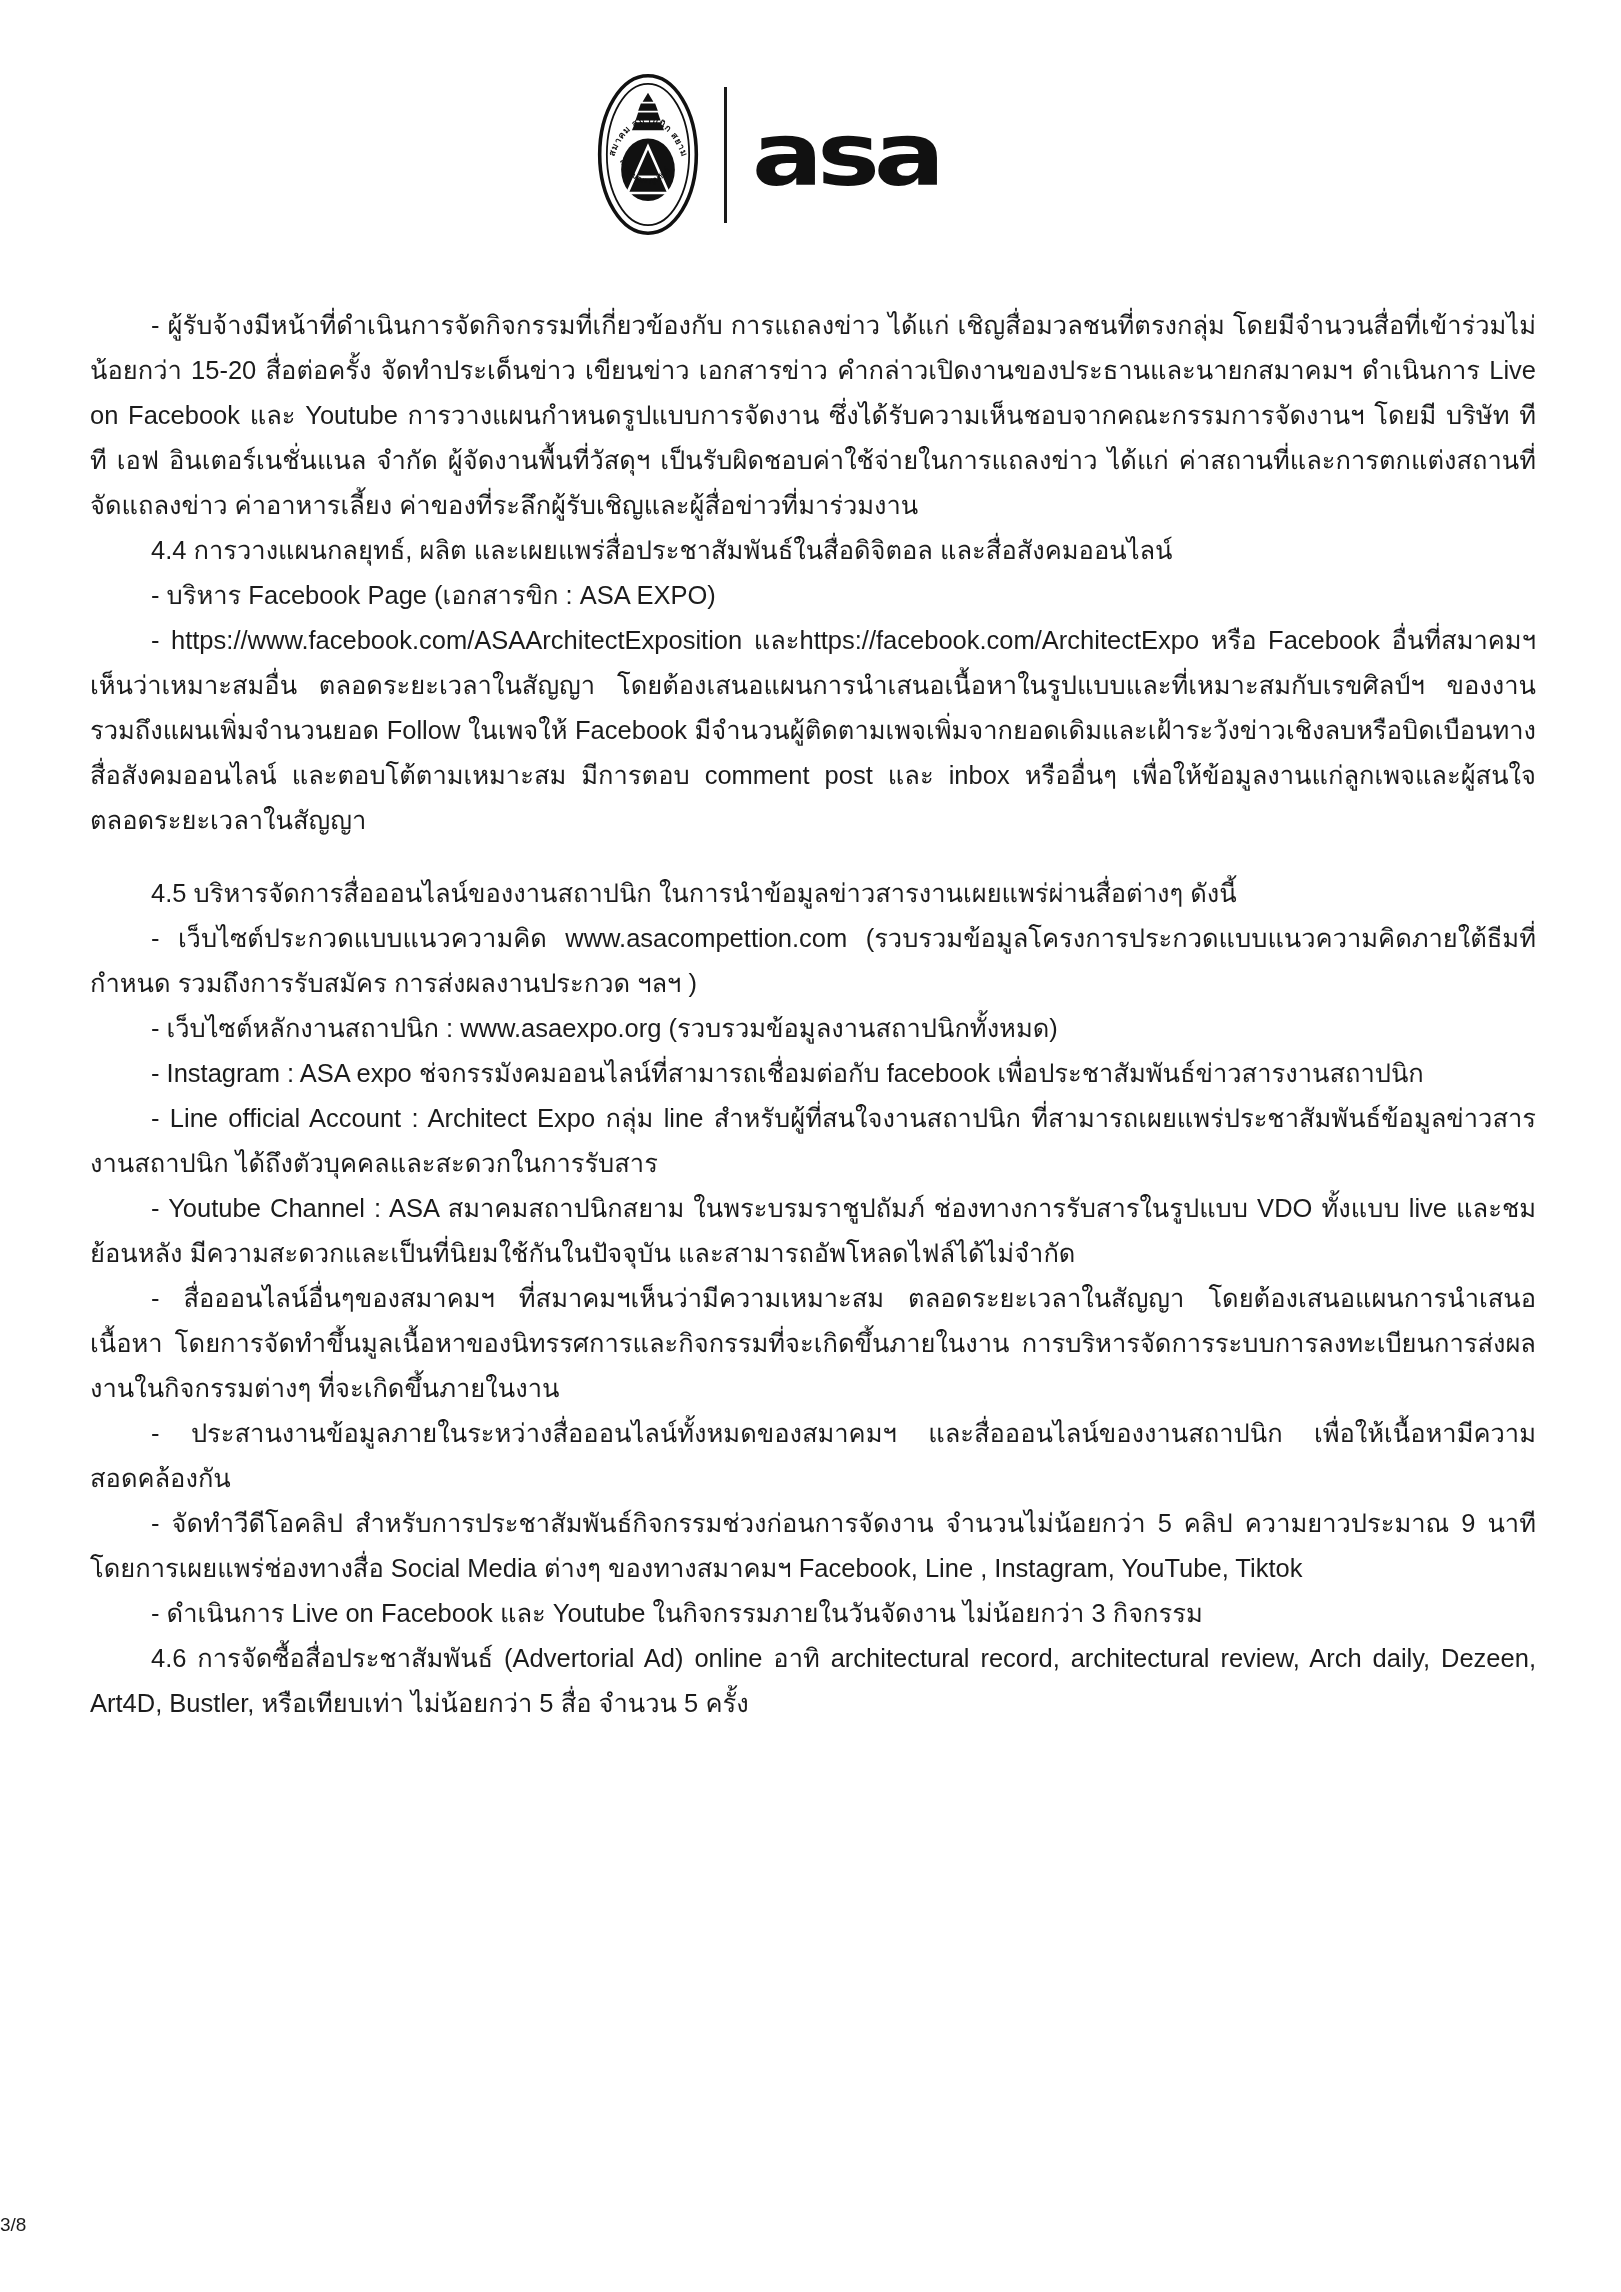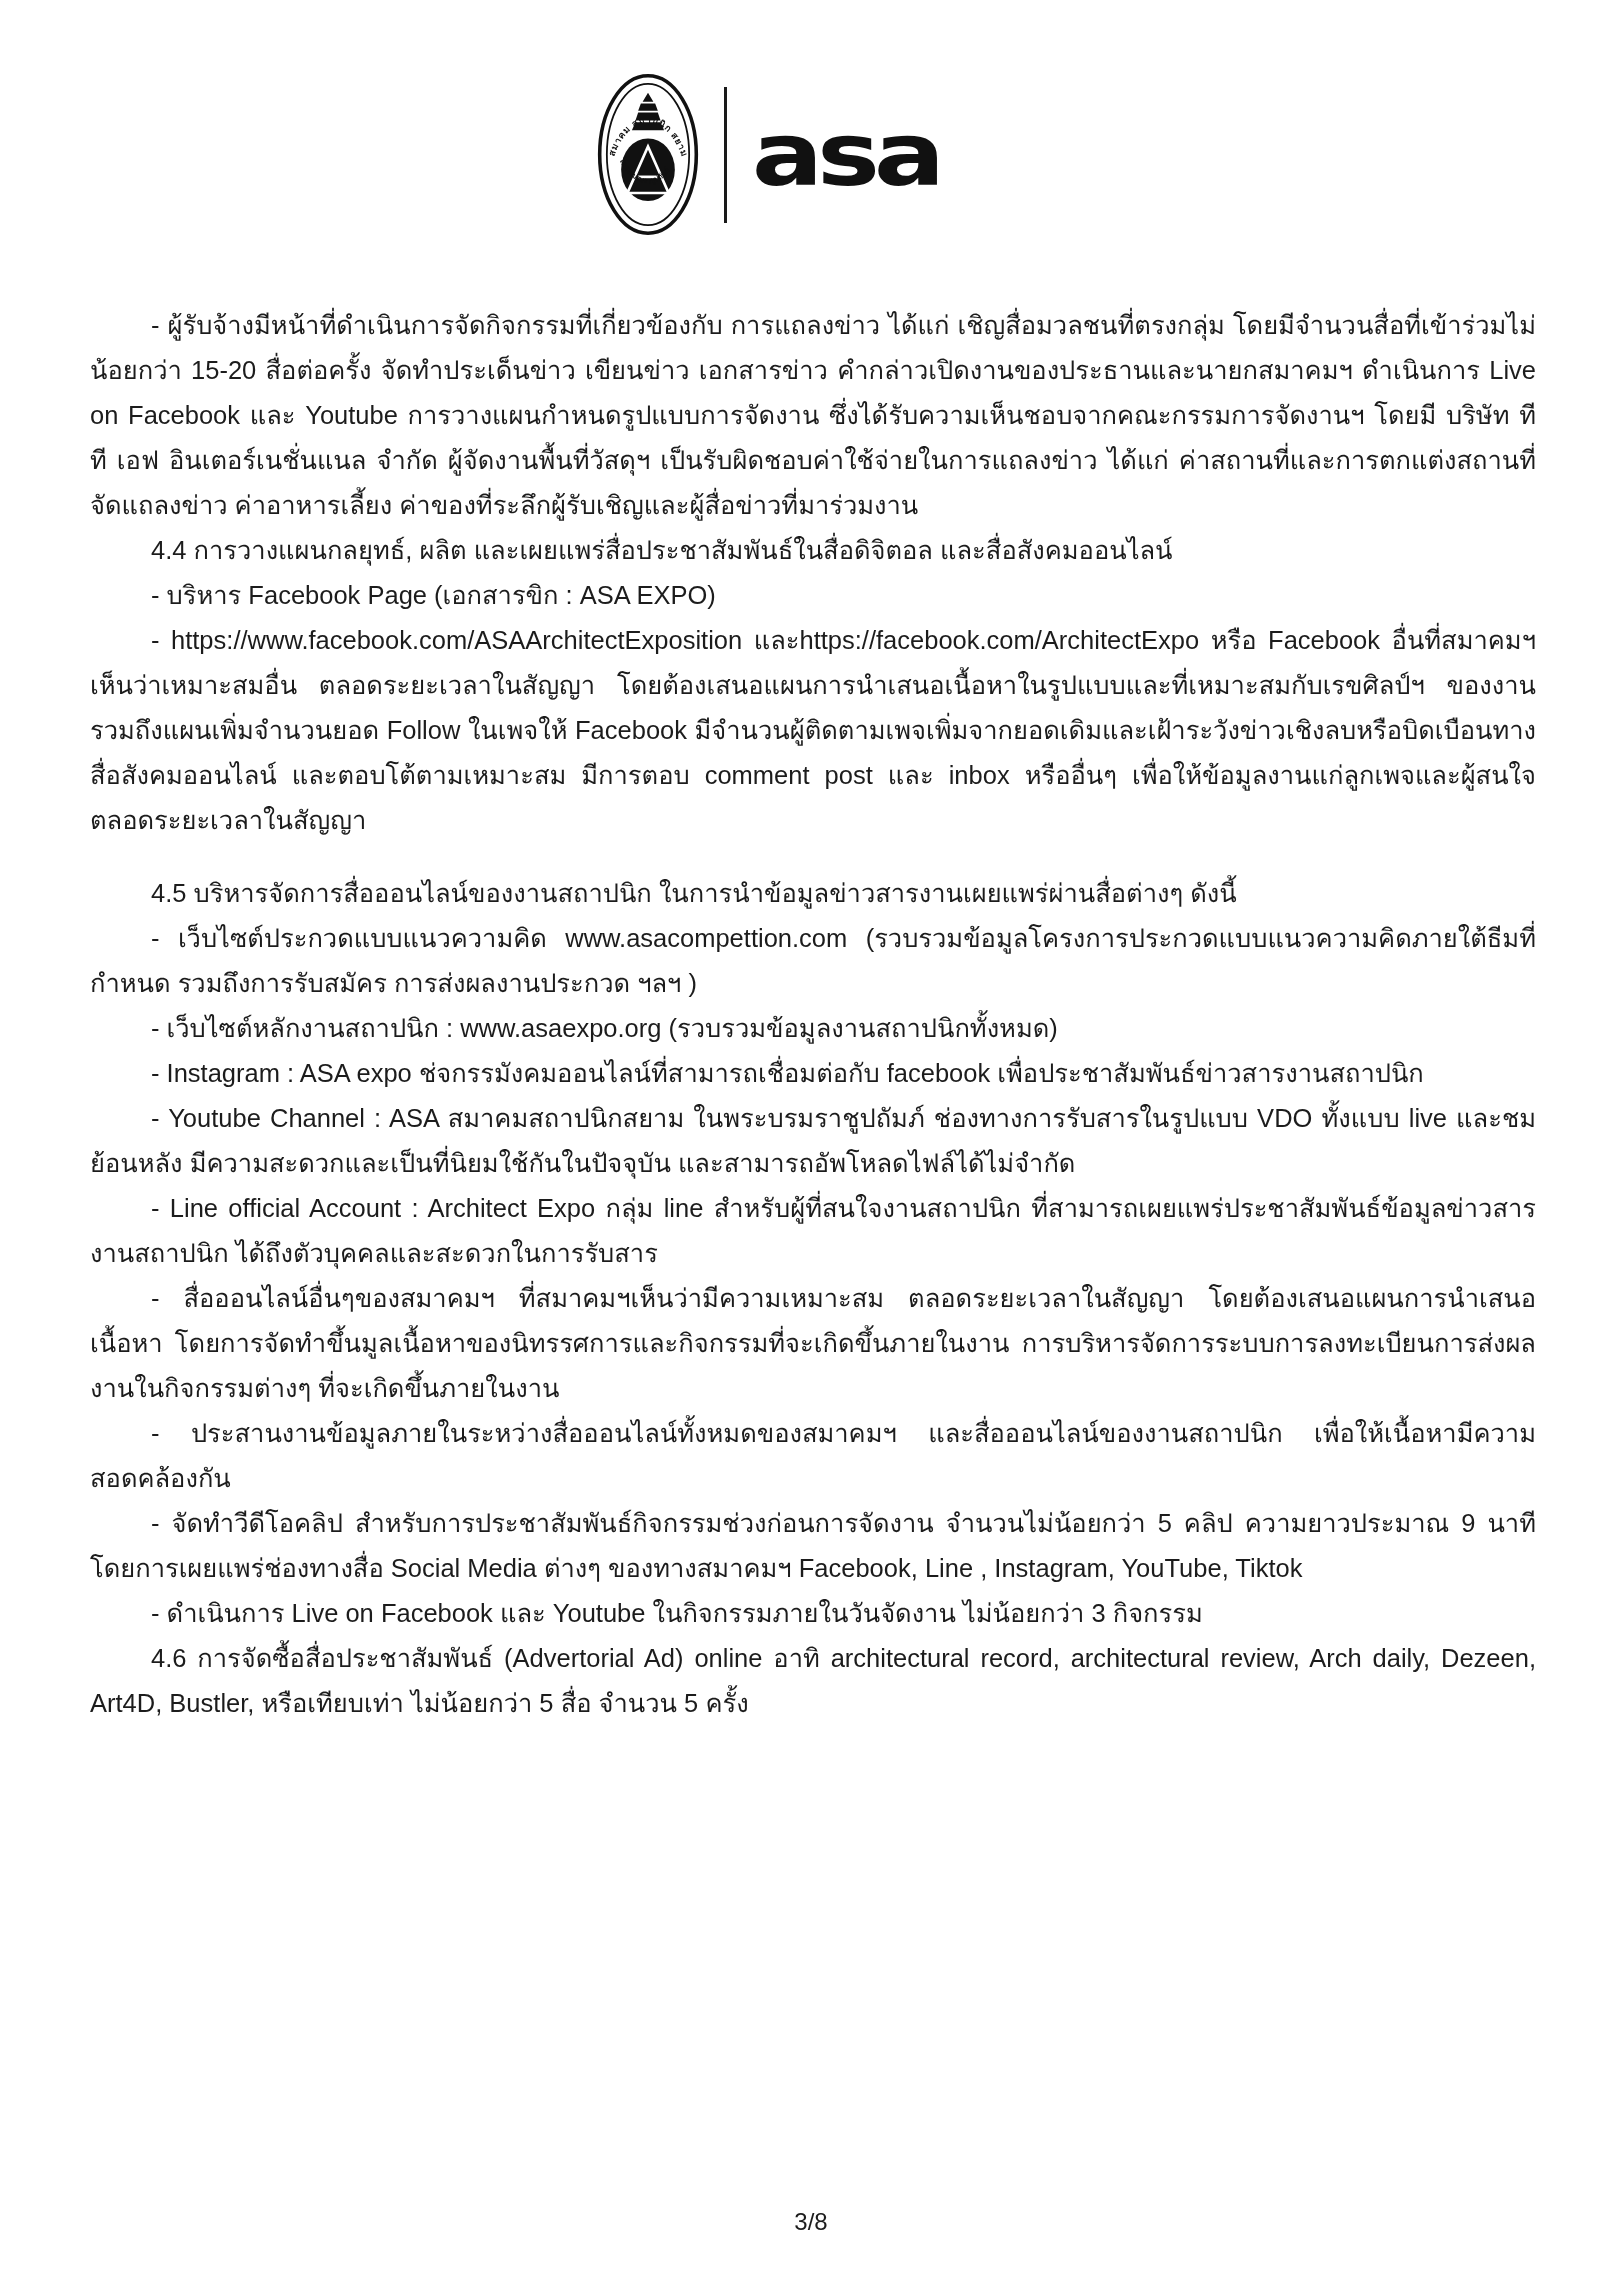--- a/index.html
+++ b/index.html
@@ -58,22 +58,21 @@
     color: #1c1c1c;
   }
   .para.bold { font-weight: bold; }
   .para.space-before { margin-top: 28px; }
   
   .page-number {
     position: absolute;
     bottom: 57px;
     left: 0;
     width: 100%;
-    text-align: center;
-    font-size: 24px;
+    font-size: 19px;
     color: #1c1c1c;
   }
 </style>
 </head>
 <body>
 
 <div class="page">
 
   <header class="logo-row">
     <div class="seal">
@@ -102,22 +101,22 @@
 
   <main class="body-text" id="paragraphs">
       <p class="para">- ผู้รับจ้างมีหน้าที่ดำเนินการจัดกิจกรรมที่เกี่ยวข้องกับ การแถลงข่าว ได้แก่ เชิญสื่อมวลชนที่ตรงกลุ่ม โดยมีจำนวนสื่อที่เข้าร่วมไม่น้อยกว่า 15-20 สื่อต่อครั้ง จัดทำประเด็นข่าว เขียนข่าว เอกสารข่าว คำกล่าวเปิดงานของประธานและนายกสมาคมฯ ดำเนินการ Live on Facebook และ Youtube การวางแผนกำหนดรูปแบบการจัดงาน ซึ่งได้รับความเห็นชอบจากคณะกรรมการจัดงานฯ โดยมี บริษัท ที ที เอฟ อินเตอร์เนชั่นแนล จำกัด ผู้จัดงานพื้นที่วัสดุฯ เป็นรับผิดชอบค่าใช้จ่ายในการแถลงข่าว ได้แก่ ค่าสถานที่และการตกแต่งสถานที่จัดแถลงข่าว ค่าอาหารเลี้ยง ค่าของที่ระลึกผู้รับเชิญและผู้สื่อข่าวที่มาร่วมงาน</p>
       <p class="para">4.4 การวางแผนกลยุทธ์, ผลิต และเผยแพร่สื่อประชาสัมพันธ์ในสื่อดิจิตอล และสื่อสังคมออนไลน์</p>
       <p class="para">- บริหาร Facebook Page (เอกสารขิก : ASA EXPO)</p>
       <p class="para">- https://www.facebook.com/ASAArchitectExposition และhttps://facebook.com/ArchitectExpo หรือ Facebook อื่นที่สมาคมฯเห็นว่าเหมาะสมอื่น ตลอดระยะเวลาในสัญญา โดยต้องเสนอแผนการนำเสนอเนื้อหาในรูปแบบและที่เหมาะสมกับเรขศิลป์ฯ ของงาน รวมถึงแผนเพิ่มจำนวนยอด Follow ในเพจให้ Facebook มีจำนวนผู้ติดตามเพจเพิ่มจากยอดเดิมและเฝ้าระวังข่าวเชิงลบหรือบิดเบือนทางสื่อสังคมออนไลน์ และตอบโต้ตามเหมาะสม มีการตอบ comment post และ inbox หรืออื่นๆ เพื่อให้ข้อมูลงานแก่ลูกเพจและผู้สนใจ ตลอดระยะเวลาในสัญญา</p>
       <p class="para space-before">4.5 บริหารจัดการสื่อออนไลน์ของงานสถาปนิก ในการนำข้อมูลข่าวสารงานเผยแพร่ผ่านสื่อต่างๆ ดังนี้</p>
       <p class="para">- เว็บไซต์ประกวดแบบแนวความคิด www.asacompettion.com (รวบรวมข้อมูลโครงการประกวดแบบแนวความคิดภายใต้ธีมที่กำหนด รวมถึงการรับสมัคร การส่งผลงานประกวด ฯลฯ )</p>
       <p class="para">- เว็บไซต์หลักงานสถาปนิก : www.asaexpo.org (รวบรวมข้อมูลงานสถาปนิกทั้งหมด)</p>
       <p class="para">- Instagram : ASA expo ช่จกรรมังคมออนไลน์ที่สามารถเชื่อมต่อกับ facebook เพื่อประชาสัมพันธ์ข่าวสารงานสถาปนิก</p>
+      <p class="para">- Line official Account : Architect Expo กลุ่ม line สำหรับผู้ที่สนใจงานสถาปนิก ที่สามารถเผยแพร่ประชาสัมพันธ์ข้อมูลข่าวสารงานสถาปนิก ได้ถึงตัวบุคคลและสะดวกในการรับสาร</p>
       <p class="para">- Youtube Channel : ASA สมาคมสถาปนิกสยาม ในพระบรมราชูปถัมภ์ ช่องทางการรับสารในรูปแบบ VDO ทั้งแบบ live และชมย้อนหลัง มีความสะดวกและเป็นที่นิยมใช้กันในปัจจุบัน และสามารถอัพโหลดไฟล์ได้ไม่จำกัด</p>
-      <p class="para">- Line official Account : Architect Expo กลุ่ม line สำหรับผู้ที่สนใจงานสถาปนิก ที่สามารถเผยแพร่ประชาสัมพันธ์ข้อมูลข่าวสารงานสถาปนิก ได้ถึงตัวบุคคลและสะดวกในการรับสาร</p>
       <p class="para">- สื่อออนไลน์อื่นๆของสมาคมฯ ที่สมาคมฯเห็นว่ามีความเหมาะสม ตลอดระยะเวลาในสัญญา โดยต้องเสนอแผนการนำเสนอเนื้อหา โดยการจัดทำขึ้นมูลเนื้อหาของนิทรรศการและกิจกรรมที่จะเกิดขึ้นภายในงาน การบริหารจัดการระบบการลงทะเบียนการส่งผลงานในกิจกรรมต่างๆ ที่จะเกิดขึ้นภายในงาน</p>
       <p class="para">- ประสานงานข้อมูลภายในระหว่างสื่อออนไลน์ทั้งหมดของสมาคมฯ และสื่อออนไลน์ของงานสถาปนิก เพื่อให้เนื้อหามีความสอดคล้องกัน</p>
       <p class="para">- จัดทำวีดีโอคลิป สำหรับการประชาสัมพันธ์กิจกรรมช่วงก่อนการจัดงาน จำนวนไม่น้อยกว่า 5 คลิป ความยาวประมาณ 9 นาที โดยการเผยแพร่ช่องทางสื่อ Social Media ต่างๆ ของทางสมาคมฯ Facebook, Line , Instagram, YouTube, Tiktok</p>
       <p class="para">- ดำเนินการ Live on Facebook และ Youtube ในกิจกรรมภายในวันจัดงาน ไม่น้อยกว่า 3 กิจกรรม</p>
       <p class="para">4.6 การจัดซื้อสื่อประชาสัมพันธ์ (Advertorial Ad) online อาทิ architectural record, architectural review, Arch daily, Dezeen, Art4D, Bustler, หรือเทียบเท่า ไม่น้อยกว่า 5 สื่อ จำนวน 5 ครั้ง</p>
     </main>
 
   <footer class="page-number">3/8</footer>
 
 </div>

